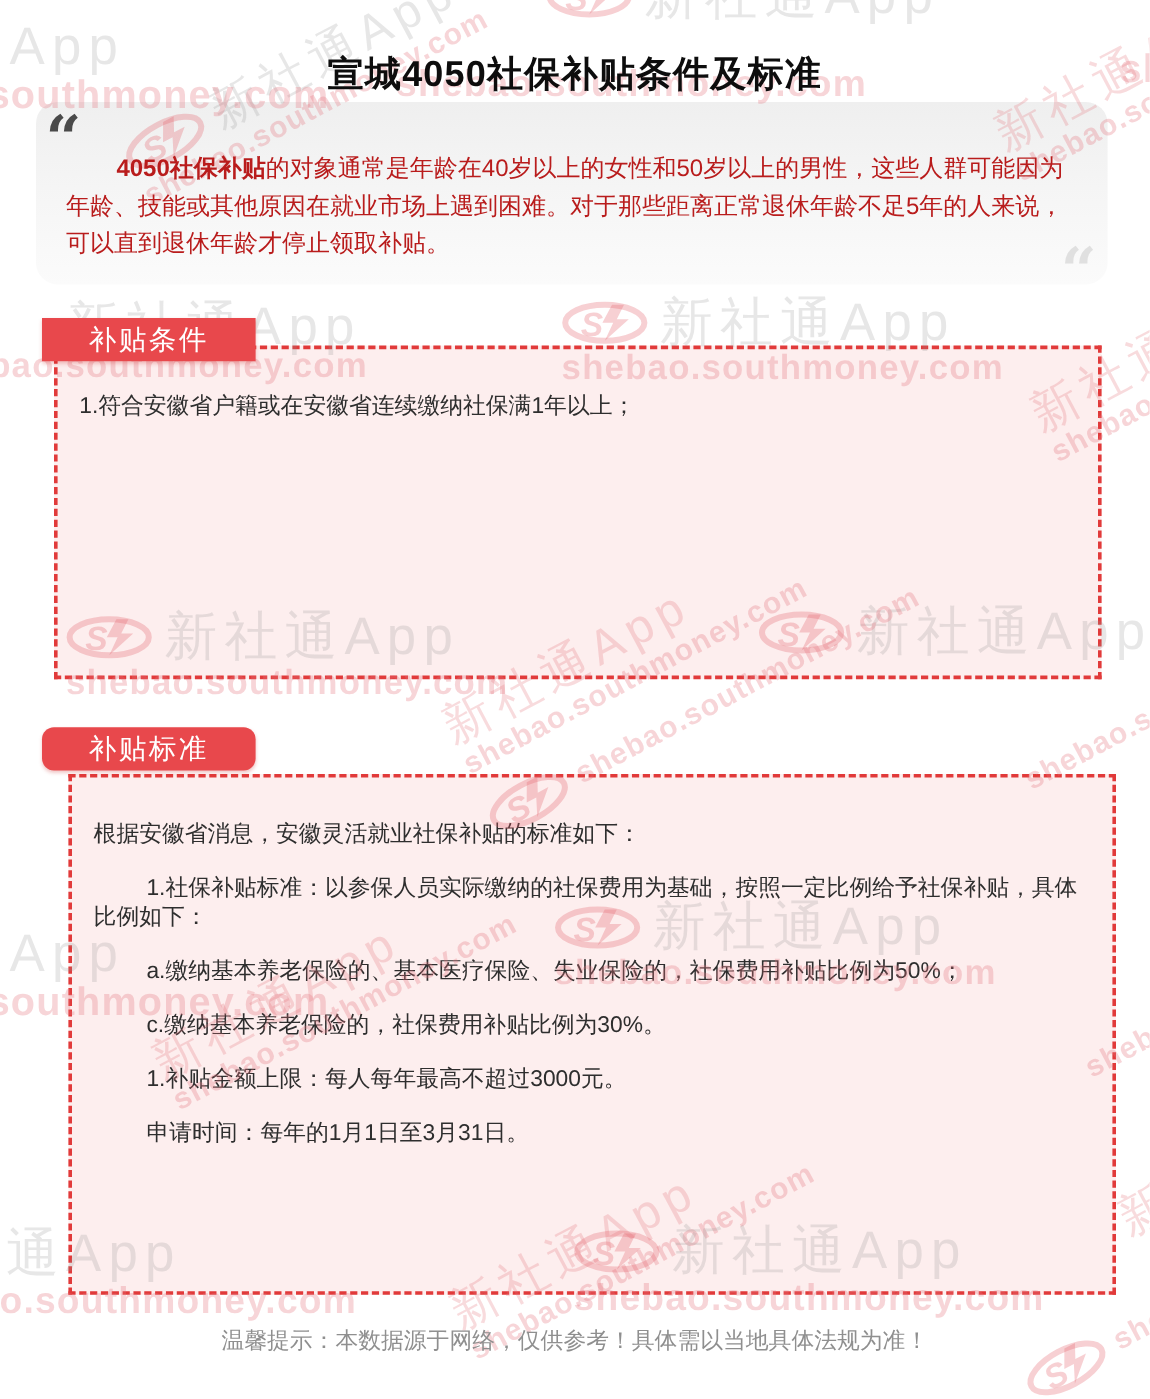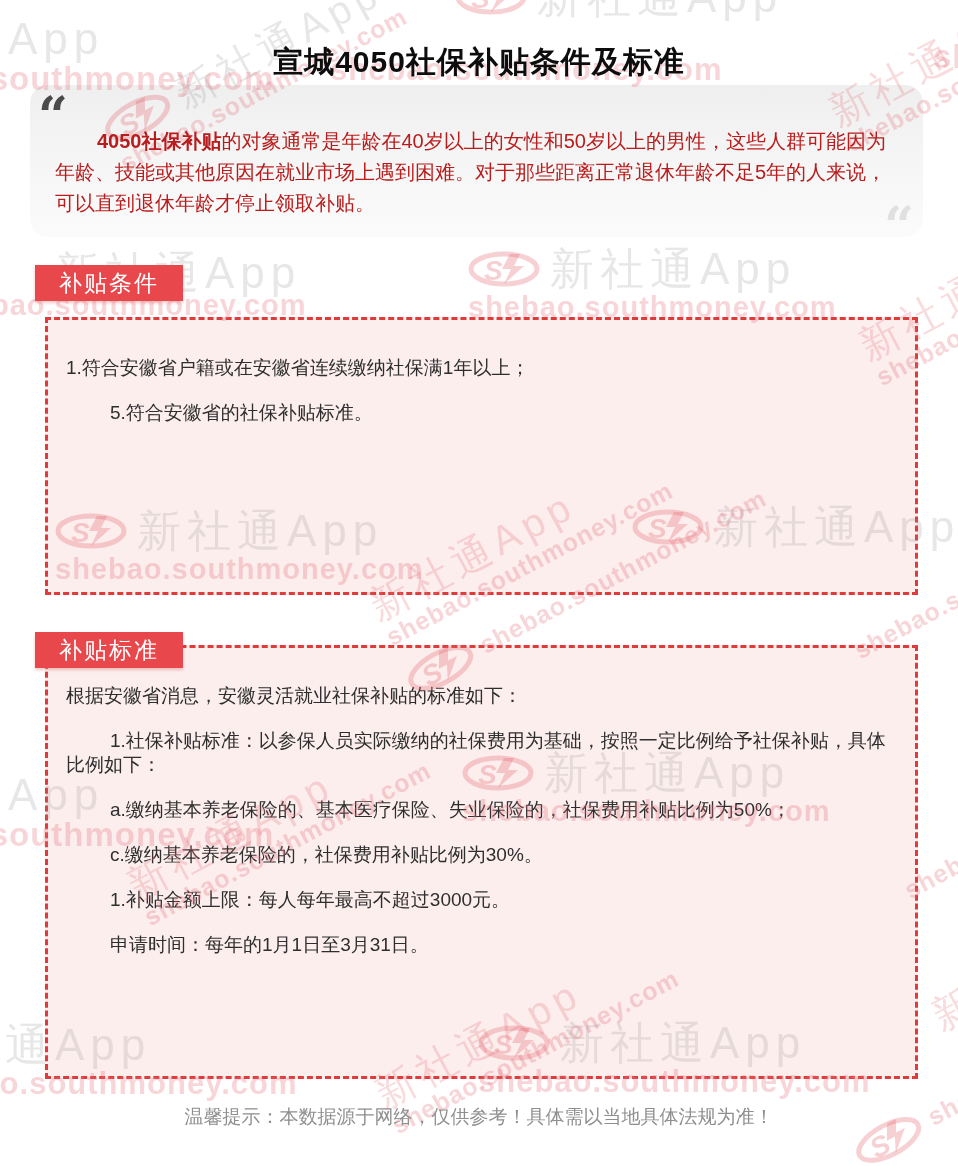--- a/index.html
+++ b/index.html
@@ -25,34 +25,34 @@
   }
   .quote.open{left:38px;top:96px;color:#4a4a4a;}
   .quote.close{left:884px;top:206px;color:#e0e0e0;}
   .summary-text{
     position:absolute;left:55px;top:106px;width:845px;
     font-size:20px;line-height:31px;color:#b91c1c;text-indent:42px;z-index:10;
   }
   .summary-text b{font-weight:bold;}
   
   .section-label{
-    position:absolute;left:35px;width:148px;height:36px;
+    position:absolute;left:35px;width:178px;height:36px;
     background:#e8484c;color:#ffffff;font-size:23px;letter-spacing:2px;
     display:flex;align-items:center;justify-content:center;z-index:6;
     box-shadow:0 2px 3px rgba(200,40,40,.25);
   }
   .label-conditions{top:265px;}
-  .label-standards{top:632px;}
+  .label-standards{top:606px;border-radius:10px;}
   
   .panel{
     position:absolute;left:45px;width:873px;box-sizing:border-box;
     background:#fdeeee;border:3px dashed #e13a3a;z-index:1;
   }
-  .panel-conditions{top:317px;height:278px;}
-  .panel-standards{top:645px;height:434px;}
+  .panel-conditions{top:288px;height:278px;}
+  .panel-standards{top:645px;height:434px;margin-left:12px;}
   .panel-inner{position:relative;z-index:10;padding:36px 26px 0 18px;}
   .panel-inner p{
     margin:0 0 21px 0;font-size:19px;line-height:24px;color:#2e2e2e;white-space:nowrap;
   }
   .panel-inner p.wrap{white-space:normal;}
   .panel-inner p.ind{text-indent:44px;}
   
   .footer-note{
     position:absolute;top:1104px;left:0;width:100%;text-align:center;
     font-size:19px;color:#8f8f8f;z-index:10;
@@ -241,21 +241,20 @@
 <span class="quote open">“</span>
 <span class="quote close">“</span>
 <p class="summary-text"><b>4050社保补贴</b><span>的对象通常是年龄在40岁以上的女性和50岁以上的男性，这些人群可能因为年龄、技能或其他原因在就业市场上遇到困难。对于那些距离正常退休年龄不足5年的人来说，可以直到退休年龄才停止领取补贴。</span></p>
 
 <div class="section-label label-conditions">
   <span>补贴条件</span>
 </div>
 <div class="panel panel-conditions">
   <div class="panel-inner">
     <p>1.符合安徽省户籍或在安徽省连续缴纳社保满1年以上；</p>
-    <p class="ind">5.符合安徽省的社保补贴标准。</p>
   </div>
 </div>
 
 <div class="section-label label-standards">
   <span>补贴标准</span>
 </div>
 <div class="panel panel-standards">
   <div class="panel-inner">
     <p>根据安徽省消息，安徽灵活就业社保补贴的标准如下：</p>
     <p class="ind wrap">1.社保补贴标准：以参保人员实际缴纳的社保费用为基础，按照一定比例给予社保补贴，具体比例如下：</p>

